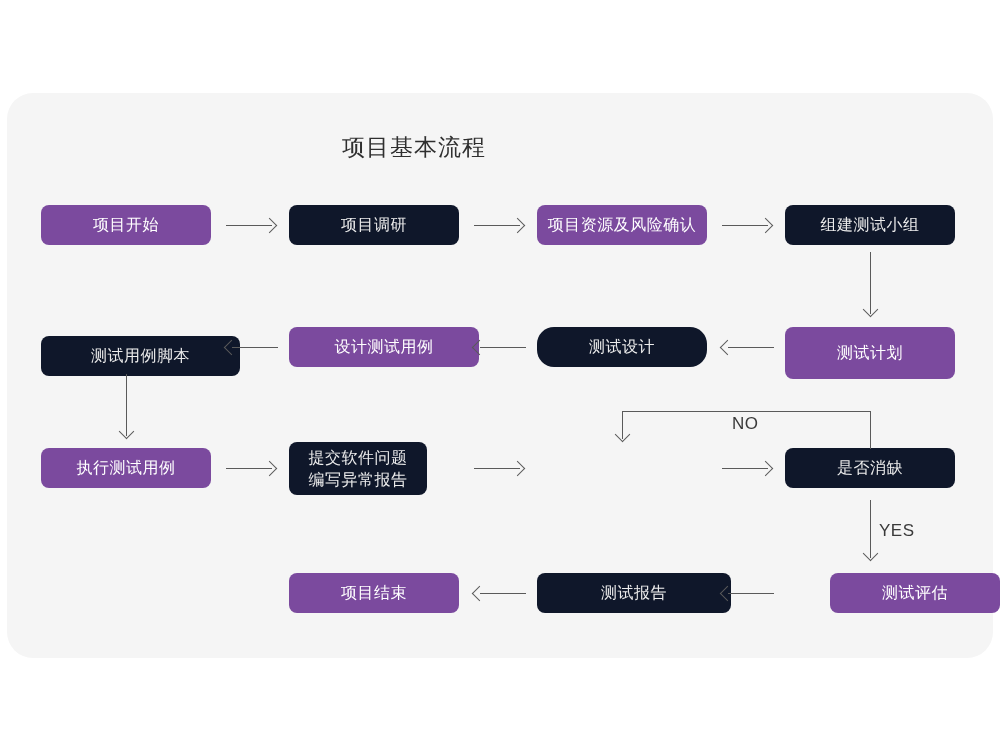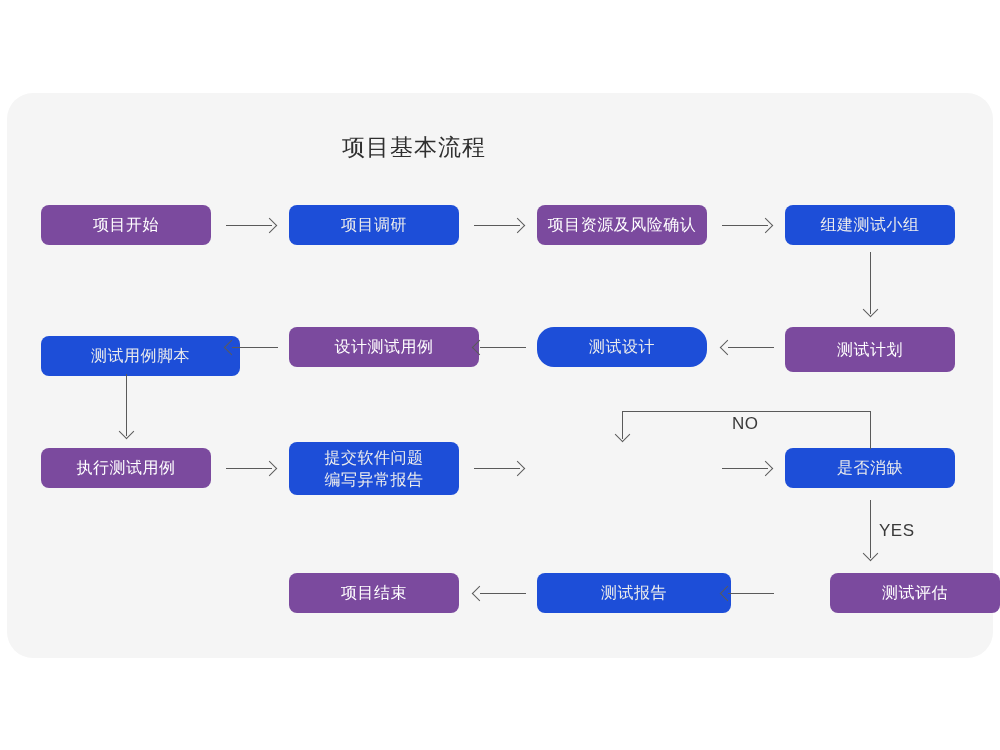--- a/index.html
+++ b/index.html
@@ -55,21 +55,21 @@
     font-size: 16px;
     line-height: 1.35;
     letter-spacing: 0.5px;
     user-select: none;
   }
   .node.purple {
     background: #7b4a9e;
     color: #ffffff;
   }
   .node.gray {
-    background: #1d4ed8;
+    background: #0f172a;
     color: #ececec;
   }
   .node .lbl {
     display: block;
     white-space: pre-line;
   }
 
   
   .conn {
     position: absolute;
@@ -170,39 +170,39 @@
 
   <div class="node gray" style="left:537px; top:327px; width:170px; height:40px;border-radius:17px;">
     <span class="lbl">测试设计</span>
   </div>
 
   <div class="conn">
     <div class="line-h" style="left:728px; top:347px; width:46px;"></div>
     <div class="head left" style="left:722px; top:342px;"></div>
   </div>
 
-  <div class="node purple" style="left:785px; top:327px; width:170px; height:45px;">
+  <div class="node purple" style="left:785px; top:327px; width:170px; height:52px;">
     <span class="lbl">测试计划</span>
   </div>
 
   <div class="conn">
     <div class="line-v" style="left:126px; top:374px; height:62px;"></div>
     <div class="head down" style="left:121px; top:426px;"></div>
   </div>
 
   <div class="node purple" style="left:41px; top:448px; width:170px; height:40px;">
     <span class="lbl">执行测试用例</span>
   </div>
 
   <div class="conn">
     <div class="line-h" style="left:226px; top:468px; width:46px;"></div>
     <div class="head right" style="left:264px; top:463px;"></div>
   </div>
 
-  <div class="node gray" style="left:289px; top:442px; width:170px; height:53px;">
+  <div class="node gray" style="left:289px; top:442px; width:138px; height:53px;">
     <span class="lbl">提交软件问题
 编写异常报告</span>
   </div>
 
   <div class="conn">
     <div class="line-h" style="left:474px; top:468px; width:46px;"></div>
     <div class="head right" style="left:512px; top:463px;"></div>
   </div>
 
 

